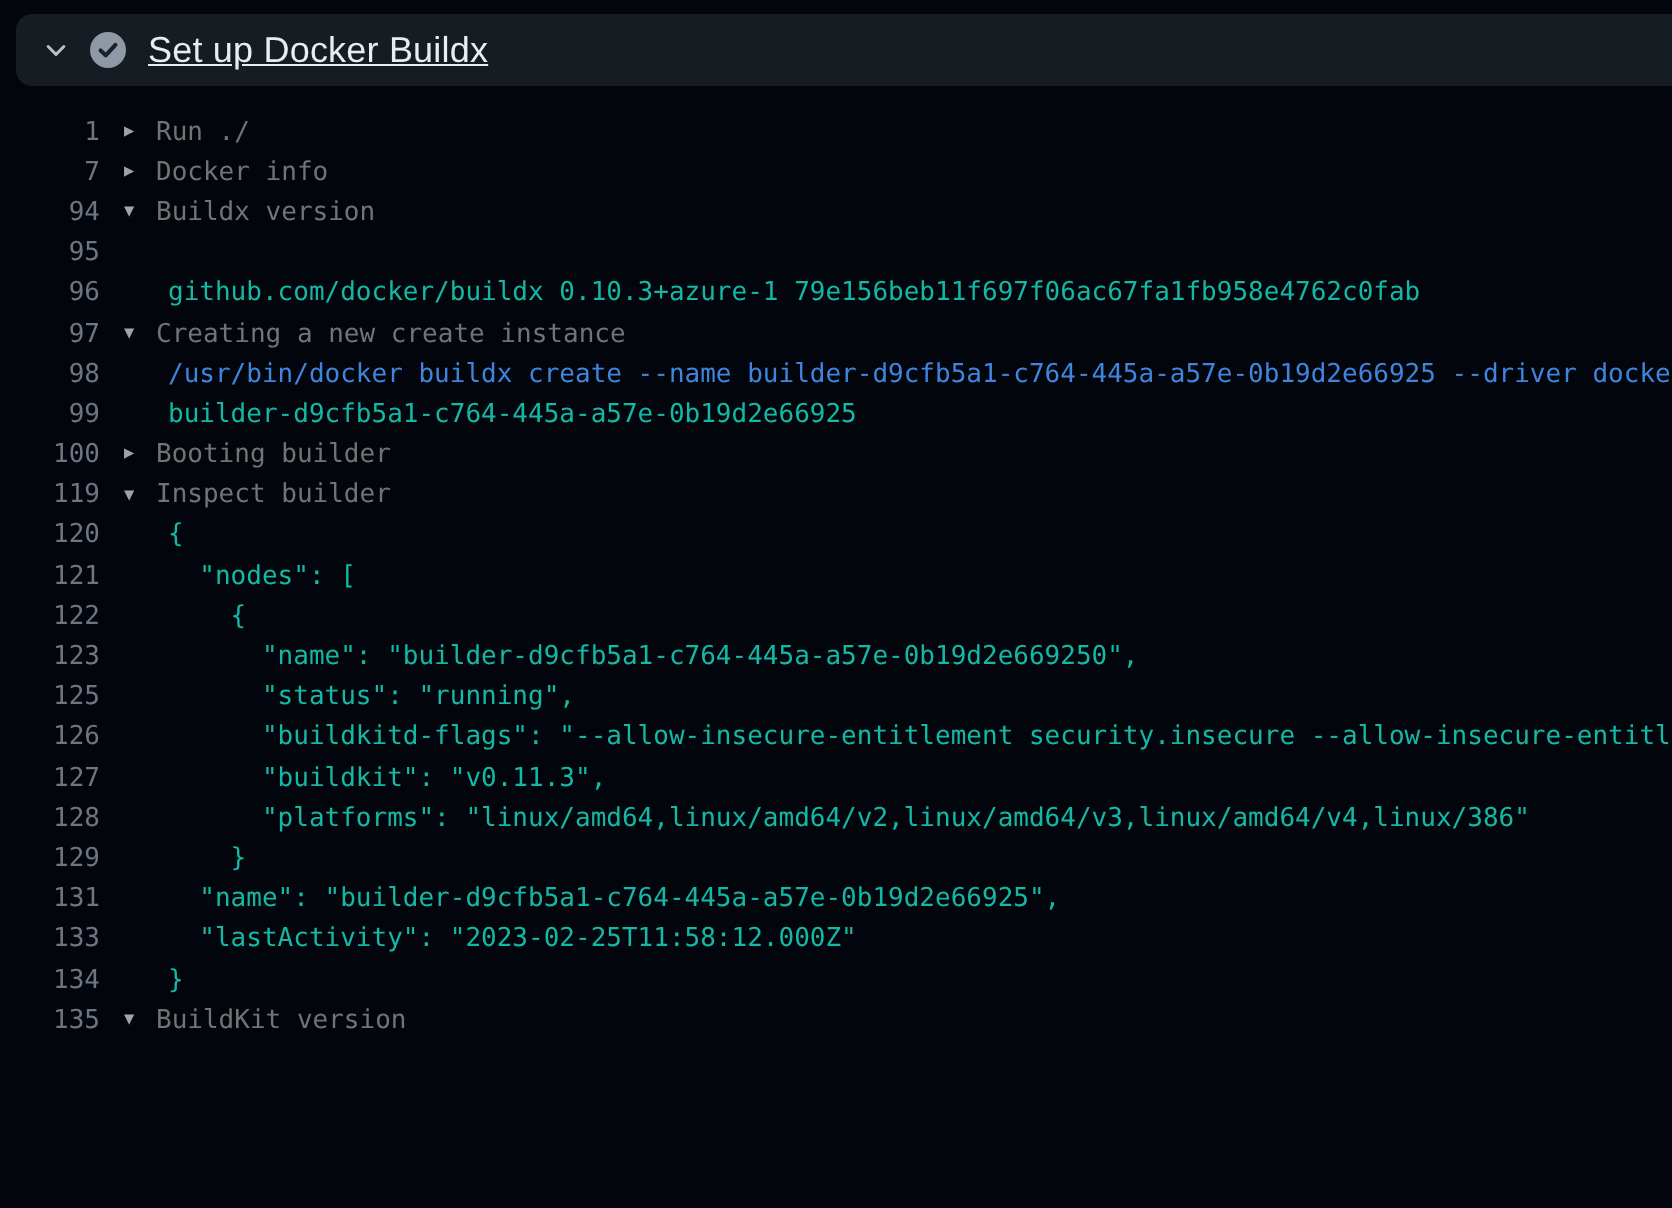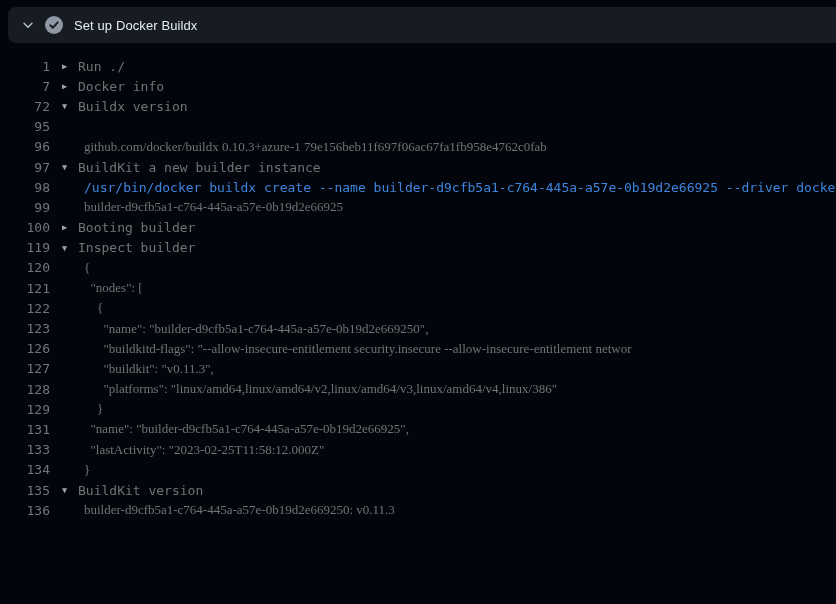--- a/index.html
+++ b/index.html
@@ -28,22 +28,23 @@
     margin-right: 9px;
     cursor: pointer;
   }
   .hdr-check {
     width: 18px; height: 18px;
     margin-right: 11px;
     display: inline-flex;
   }
   .step-title {
     color: #e6edf3;
-    font-size: 13px;
+    font-size: 18px;
     letter-spacing: .1px;
+    text-decoration: underline;
   }
   
   .log {
     position: absolute;
     left: 0; top: 0; right: 0; bottom: 0;
     padding-top: 56px;
     font-family: "DejaVu Sans Mono", "Liberation Mono", monospace;
     font-size: 13px;
   }
   .log-line {
@@ -69,51 +70,51 @@
   .arrow {
     width: 16px;
     flex: 0 0 16px;
     font-size: 8.5px;
     color: #9aa4ae;
     line-height: 1;
   }
   .indent-plain { padding-left: 22px; }
   .t-group   { color: #737373; }
   .t-command { color: #3f85dd; }
-  .t-output  { color: #737373; font-family: Liberation Serif, serif; }
+  .t-output  { color: #14b8a6; }
   .log-line.group { cursor: pointer; }
 </style>
 </head>
 <body>
 
 <div class="log">
   <div id="log-lines">
       <div class="log-line group"><span class="ln">1</span><span class="content"><span class="arrow">▶</span><span class="t-group">Run ./</span></span></div>
       <div class="log-line group"><span class="ln">7</span><span class="content"><span class="arrow">▶</span><span class="t-group">Docker info</span></span></div>
-      <div class="log-line group"><span class="ln">72</span><span class="content"><span class="arrow">▼</span><span class="t-group">Buildx version</span></span></div>
+      <div class="log-line group"><span class="ln">94</span><span class="content"><span class="arrow">▼</span><span class="t-group">Buildx version</span></span></div>
       <div class="log-line"><span class="ln">95</span></div>
       <div class="log-line"><span class="ln">96</span><span class="content indent-plain"><span class="t-output">github.com/docker/buildx 0.10.3+azure-1 79e156beb11f697f06ac67fa1fb958e4762c0fab</span></span></div>
-      <div class="log-line group"><span class="ln">97</span><span class="content"><span class="arrow">▼</span><span class="t-group">BuildKit a new builder instance</span></span></div>
+      <div class="log-line group"><span class="ln">97</span><span class="content"><span class="arrow">▼</span><span class="t-group">Creating a new create instance</span></span></div>
       <div class="log-line"><span class="ln">98</span><span class="content indent-plain"><span class="t-command">/usr/bin/docker buildx create --name builder-d9cfb5a1-c764-445a-a57e-0b19d2e66925 --driver docker-container</span></span></div>
       <div class="log-line"><span class="ln">99</span><span class="content indent-plain"><span class="t-output">builder-d9cfb5a1-c764-445a-a57e-0b19d2e66925</span></span></div>
       <div class="log-line group"><span class="ln">100</span><span class="content"><span class="arrow">▶</span><span class="t-group">Booting builder</span></span></div>
       <div class="log-line group"><span class="ln">119</span><span class="content"><span class="arrow">▼</span><span class="t-group">Inspect builder</span></span></div>
       <div class="log-line"><span class="ln">120</span><span class="content indent-plain"><span class="t-output">{</span></span></div>
       <div class="log-line"><span class="ln">121</span><span class="content indent-plain"><span class="t-output">  "nodes": [</span></span></div>
       <div class="log-line"><span class="ln">122</span><span class="content indent-plain"><span class="t-output">    {</span></span></div>
       <div class="log-line"><span class="ln">123</span><span class="content indent-plain"><span class="t-output">      "name": "builder-d9cfb5a1-c764-445a-a57e-0b19d2e669250",</span></span></div>
+      <div class="log-line"><span class="ln">125</span><span class="content indent-plain"><span class="t-output">      "status": "running",</span></span></div>
       <div class="log-line"><span class="ln">126</span><span class="content indent-plain"><span class="t-output">      "buildkitd-flags": "--allow-insecure-entitlement security.insecure --allow-insecure-entitlement networ</span></span></div>
       <div class="log-line"><span class="ln">127</span><span class="content indent-plain"><span class="t-output">      "buildkit": "v0.11.3",</span></span></div>
       <div class="log-line"><span class="ln">128</span><span class="content indent-plain"><span class="t-output">      "platforms": "linux/amd64,linux/amd64/v2,linux/amd64/v3,linux/amd64/v4,linux/386"</span></span></div>
       <div class="log-line"><span class="ln">129</span><span class="content indent-plain"><span class="t-output">    }</span></span></div>
       <div class="log-line"><span class="ln">131</span><span class="content indent-plain"><span class="t-output">  "name": "builder-d9cfb5a1-c764-445a-a57e-0b19d2e66925",</span></span></div>
       <div class="log-line"><span class="ln">133</span><span class="content indent-plain"><span class="t-output">  "lastActivity": "2023-02-25T11:58:12.000Z"</span></span></div>
       <div class="log-line"><span class="ln">134</span><span class="content indent-plain"><span class="t-output">}</span></span></div>
       <div class="log-line group"><span class="ln">135</span><span class="content"><span class="arrow">▼</span><span class="t-group">BuildKit version</span></span></div>
-      <div class="log-line"><span class="ln">136</span><span class="content indent-plain"><span class="t-output">builder-d9cfb5a1-c764-445a-a57e-0b19d2e669250: v0.11.3</span></span></div>
     </div>
 </div>
 
 <div class="step-header">
   <span class="hdr-chevron">
     <svg width="14" height="14" viewBox="0 0 16 16">
       <path d="M3.5 6 L8 10.5 L12.5 6" fill="none" stroke="#b7c0ca" stroke-width="1.7" stroke-linecap="round" stroke-linejoin="round"></path>
     </svg>
   </span>
   <span class="hdr-check">

